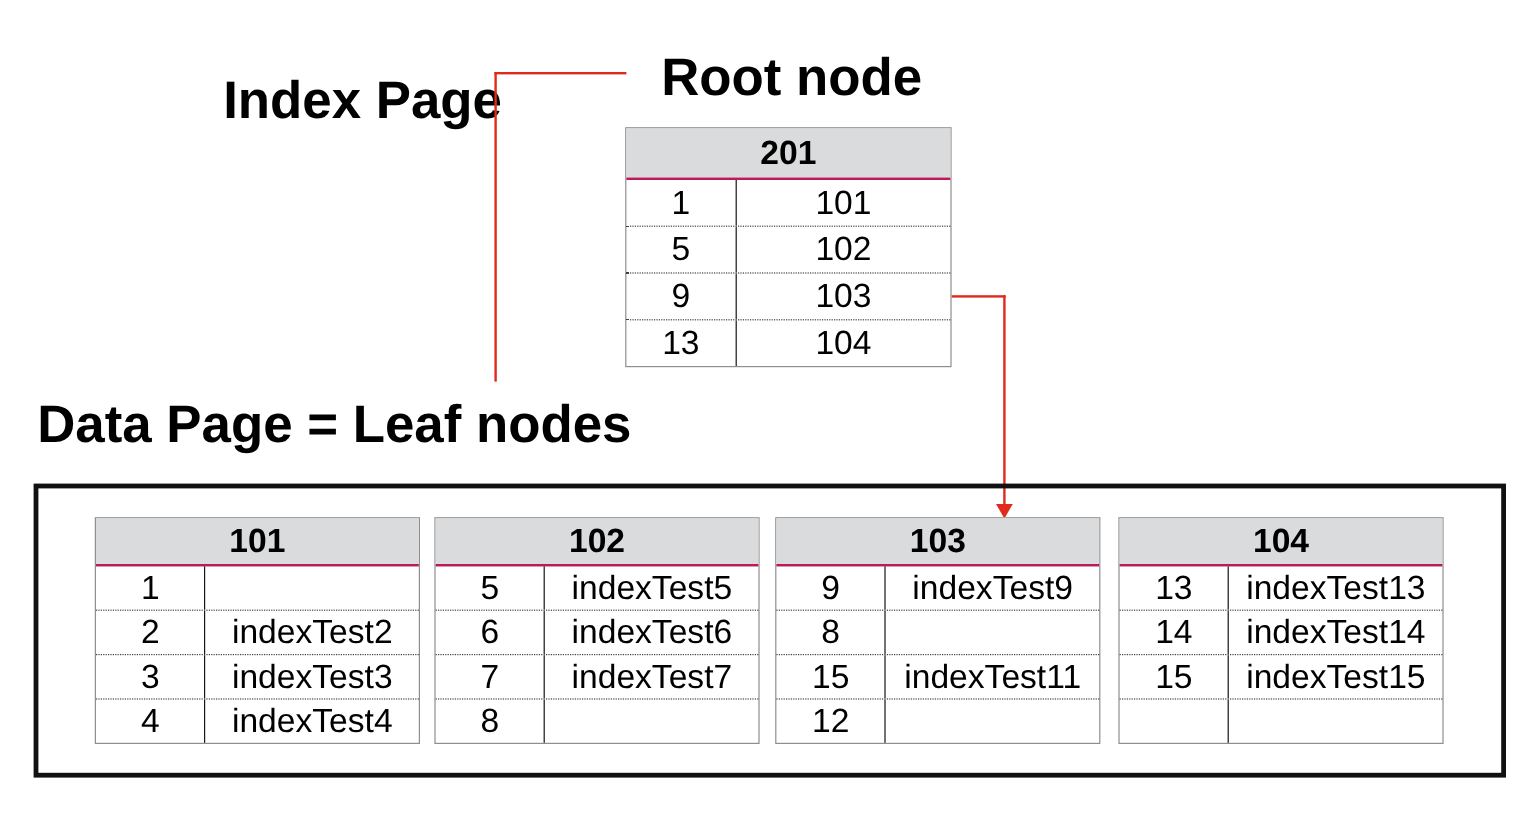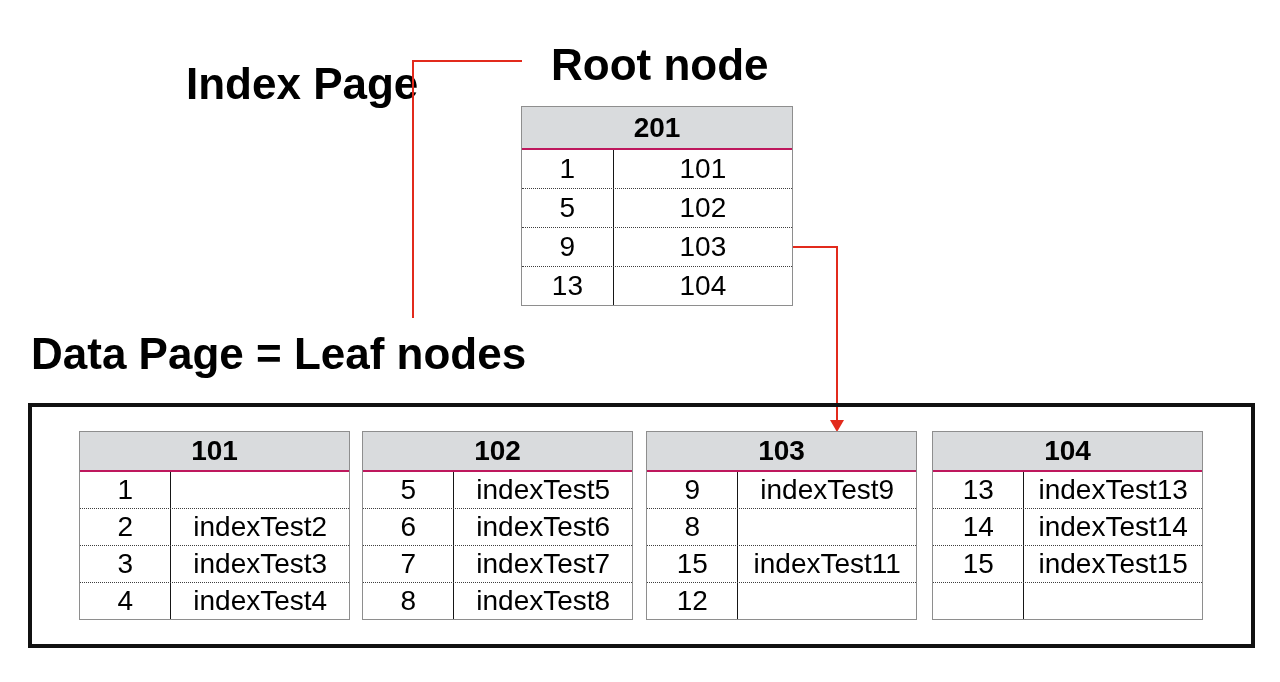--- a/index.html
+++ b/index.html
@@ -166,21 +166,20 @@
       <div class="trow">
         <div class="tkey">6</div>
         <div class="tval">indexTest6</div>
       </div>
       <div class="trow">
         <div class="tkey">7</div>
         <div class="tval">indexTest7</div>
       </div>
       <div class="trow">
         <div class="tkey">8</div>
-        <div class="tval">indexTest8</div>
       </div>
     </div>
 
     <div class="dtable leaf-table leaf-2">
       <div class="thead">103</div>
       <div class="trow">
         <div class="tkey">9</div>
         <div class="tval">indexTest9</div>
       </div>
       <div class="trow">

